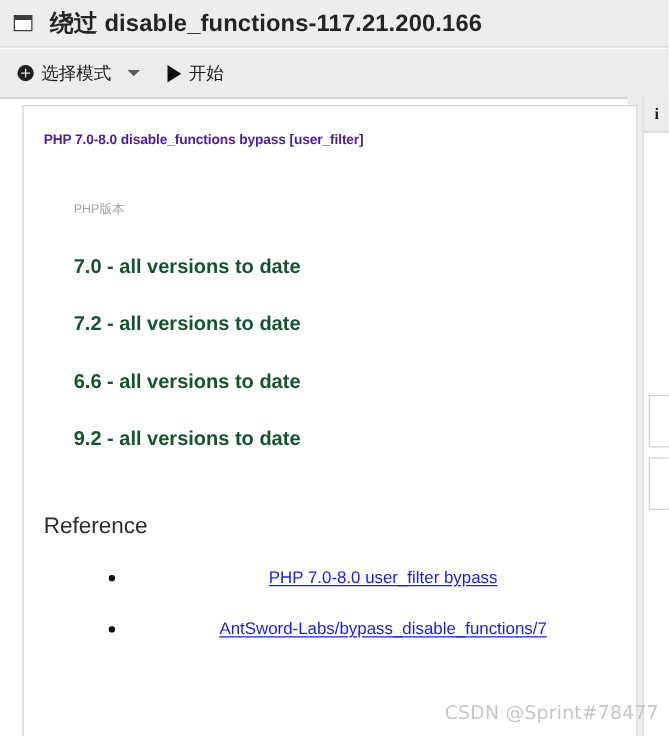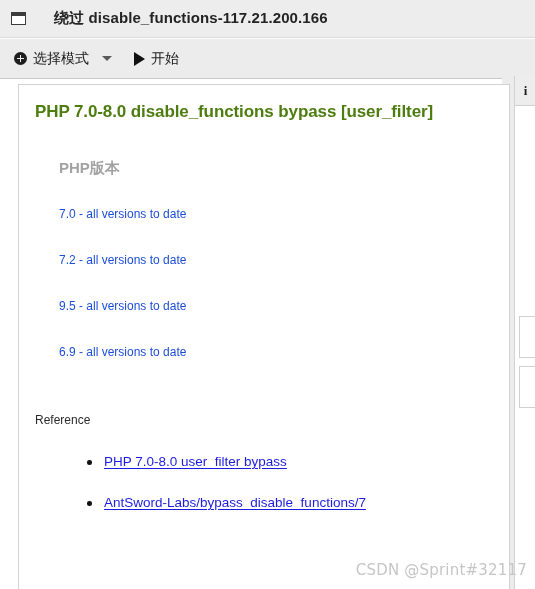--- a/index.html
+++ b/index.html
@@ -38,22 +38,22 @@
     width: 15px;
     height: 13px;
     margin-left: 11px;
     border: 1.5px solid #3c3c3c;
     border-top-width: 4px;
     box-sizing: border-box;
     background: #ffffff;
     flex: 0 0 auto;
   }
   .title-text {
-    margin-left: 28px;
-    font-size: 15px;
+    margin-left: 14px;
+    font-size: 19px;
     font-weight: bold;
     color: #242424;
     letter-spacing: 0.1px;
     white-space: nowrap;
     text-align: right;
   }
 
   
   .toolbar {
     position: absolute;
@@ -131,67 +131,68 @@
     overflow: hidden;
   }
 
   .doc {
     padding: 16px 0 0 0;
   }
 
   .doc-h1 {
     margin: 0;
     padding: 0 40px 0 16px;
-    font-size: 17px;
+    font-size: 11px;
     line-height: 22px;
     font-weight: bold;
-    color: #4d7c0f;
+    color: #4c1d95;
     letter-spacing: -0.1px;
   }
 
   .doc-h2 {
     margin: 0;
     padding: 36px 0 0 40px;
-    font-size: 15px;
+    font-size: 10px;
     line-height: 18px;
-    font-weight: bold;
+    font-weight: normal;
     color: #a3a3a3;
   }
 
   .ver-item {
     padding: 0 0 0 40px;
     margin-top: 28px;
-    font-size: 12px;
+    font-size: 16px;
     line-height: 18px;
-    font-weight: normal;
-    color: #1d4ed8;
+    font-weight: bold;
+    color: #14532d;
     white-space: nowrap;
   }
 
   .ref-title {
     margin: 0;
     padding: 50px 0 0 16px;
-    font-size: 12px;
+    font-size: 18px;
     line-height: 18px;
     font-weight: normal;
     color: #2b2b2b;
   }
 
   .ref-list {
     list-style: none;
     margin: 0;
     padding: 0;
   }
   .ref-list li {
     position: relative;
     padding-left: 85px;
     margin-top: 24px;
     font-size: 13.5px;
     line-height: 17px;
     white-space: nowrap;
+    text-align: center;
   }
   .ref-list li::before {
     content: "";
     position: absolute;
     left: 68px;
     top: 7px;
     width: 4.5px;
     height: 4.5px;
     border-radius: 50%;
     background: #111111;
@@ -290,22 +291,22 @@
 
   <div class="content-panel">
     <div class="doc">
 
       <div class="doc-h1">PHP 7.0-8.0 disable_functions bypass [user_filter]</div>
 
       <div class="doc-h2">PHP版本</div>
 
       <div class="ver-item">7.0 - all versions to date</div>
       <div class="ver-item">7.2 - all versions to date</div>
-      <div class="ver-item">9.5 - all versions to date</div>
-      <div class="ver-item">6.9 - all versions to date</div>
+      <div class="ver-item">6.6 - all versions to date</div>
+      <div class="ver-item">9.2 - all versions to date</div>
 
       <div class="ref-title">Reference</div>
 
       <ul class="ref-list">
         <li>
           <a href="#">PHP 7.0-8.0 user_filter bypass</a>
         </li>
         <li>
           <a href="#">AntSword-Labs/bypass_disable_functions/7</a>
         </li>
@@ -316,15 +317,15 @@
   </div>
 
   <div class="side-panel">
     <div class="side-tab">
       <span class="side-tab-label">i</span>
     </div>
     <div class="side-section s1"></div>
     <div class="side-section s2"></div>
   </div>
 
-  <div class="watermark">CSDN @Sprint#32117</div>
+  <div class="watermark">CSDN @Sprint#78477</div>
 
 </div>
 
 </body></html>

